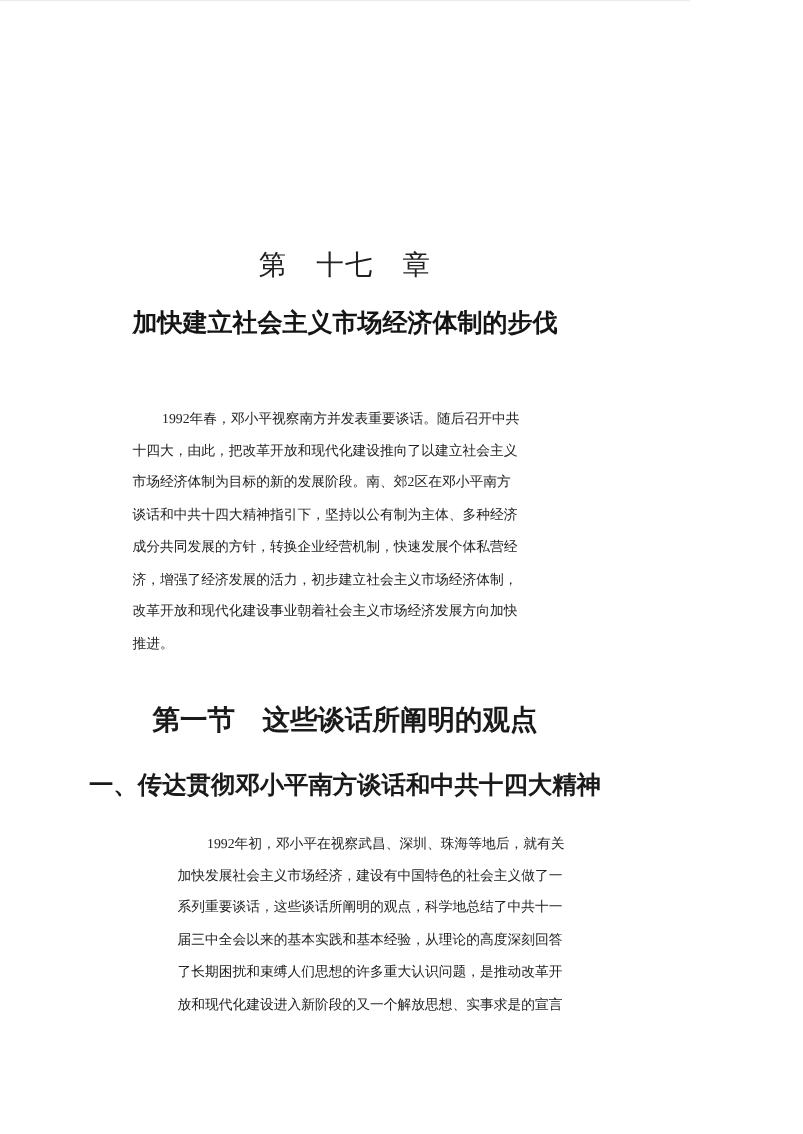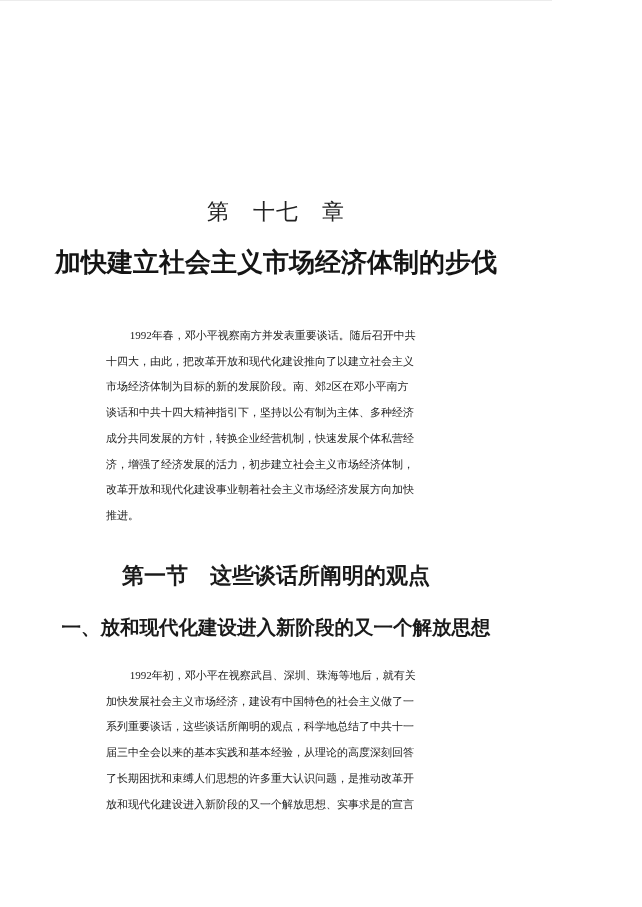--- a/index.html
+++ b/index.html
@@ -27,37 +27,37 @@
     letter-spacing: 1px;
     white-space: pre;
     color: #222222;
   }
   .chapter-title {
     position: absolute;
     top: 244px;
     left: 0;
     right: 0;
     text-align: center;
-    font-size: 26px;
+    font-size: 20px;
     font-weight: 700;
     white-space: pre;
     color: #151515;
   }
   .body-para {
     position: absolute;
     left: 106px;
     width: 470px;
     font-size: 11px;
     line-height: 25.7px;
     white-space: pre;
     text-indent: 2.15em;
     color: #222222;
   }
   .para-1 { top: 322px; }
-  .para-2 { top: 662px; }
+  .para-2 { top: 662px; margin-left: 36px; }
   .section-heading {
     position: absolute;
     top: 560px;
     left: 0;
     right: 0;
     text-align: center;
     font-family: "Liberation Sans", "DejaVu Sans", sans-serif;
     font-size: 22px;
     font-weight: 600;
     white-space: pre;
@@ -87,21 +87,21 @@
 十四大，由此，把改革开放和现代化建设推向了以建立社会主义
 市场经济体制为目标的新的发展阶段。南、郊2区在邓小平南方
 谈话和中共十四大精神指引下，坚持以公有制为主体、多种经济
 成分共同发展的方针，转换企业经营机制，快速发展个体私营经
 济，增强了经济发展的活力，初步建立社会主义市场经济体制，
 改革开放和现代化建设事业朝着社会主义市场经济发展方向加快
 推进。</div>
 
   <div class="section-heading">第一节　这些谈话所阐明的观点</div>
 
-  <div class="subsection-heading">一、放和现代化建设进入新阶段的又一个解放思想</div>
+  <div class="subsection-heading">一、传达贯彻邓小平南方谈话和中共十四大精神</div>
 
   <div class="body-para para-2">1992年初，邓小平在视察武昌、深圳、珠海等地后，就有关
 加快发展社会主义市场经济，建设有中国特色的社会主义做了一
 系列重要谈话，这些谈话所阐明的观点，科学地总结了中共十一
 届三中全会以来的基本实践和基本经验，从理论的高度深刻回答
 了长期困扰和束缚人们思想的许多重大认识问题，是推动改革开
 放和现代化建设进入新阶段的又一个解放思想、实事求是的宣言</div>
 </div>
 
 </body></html>

